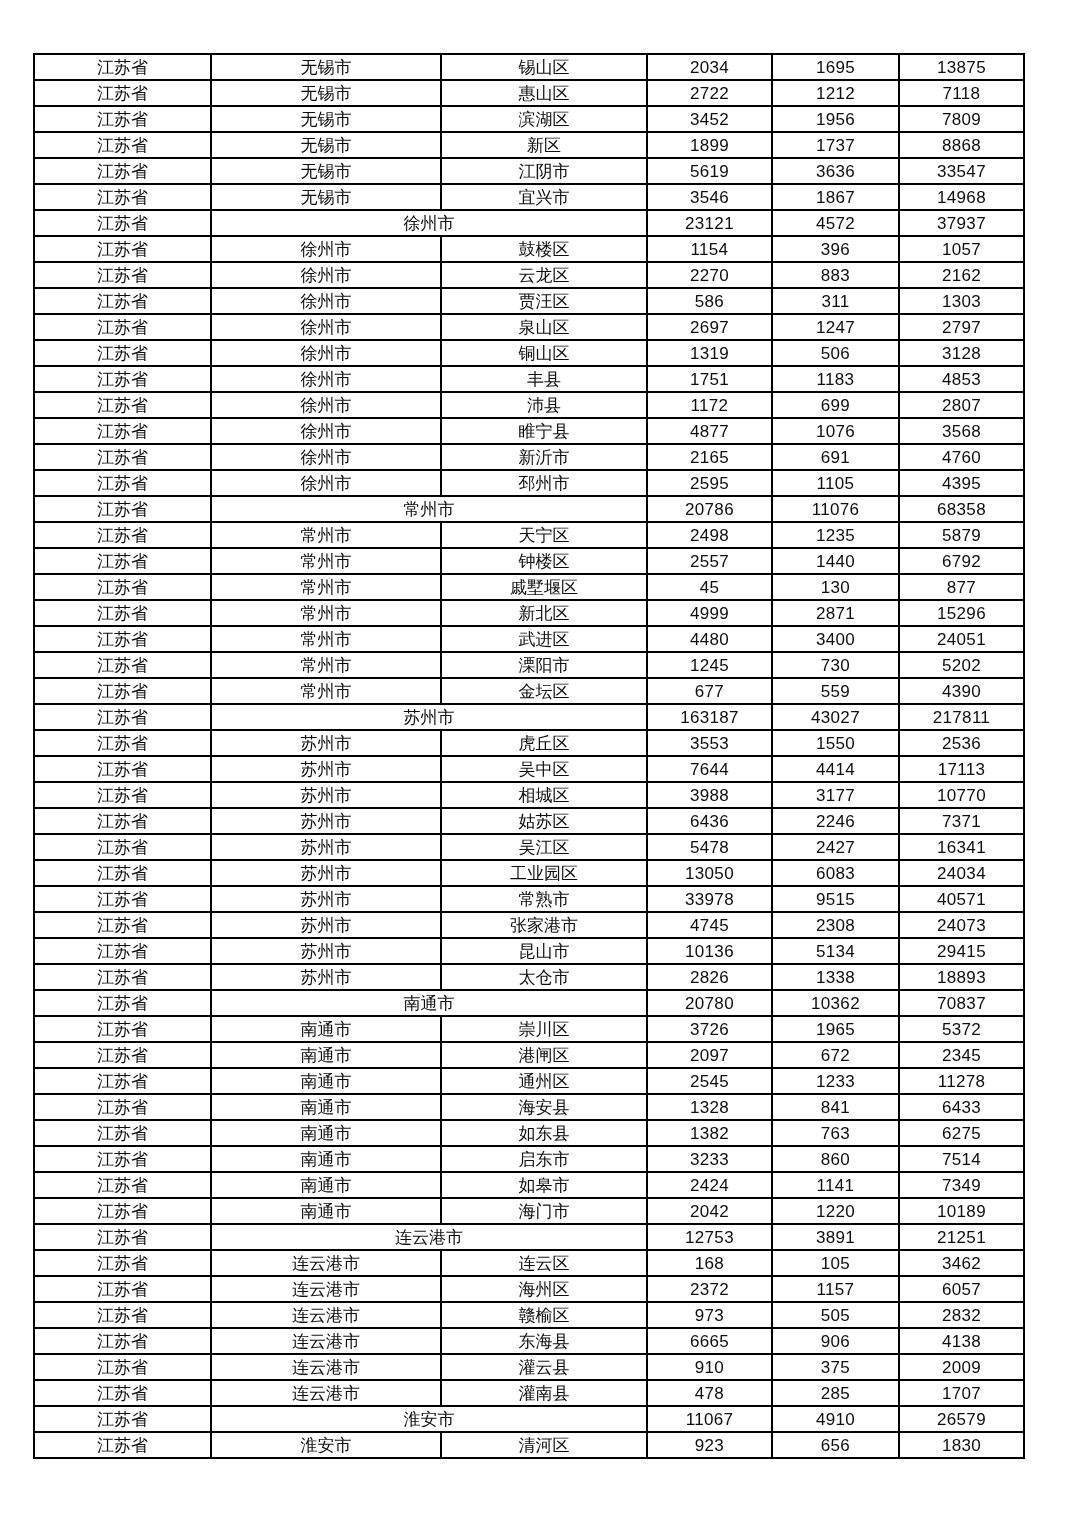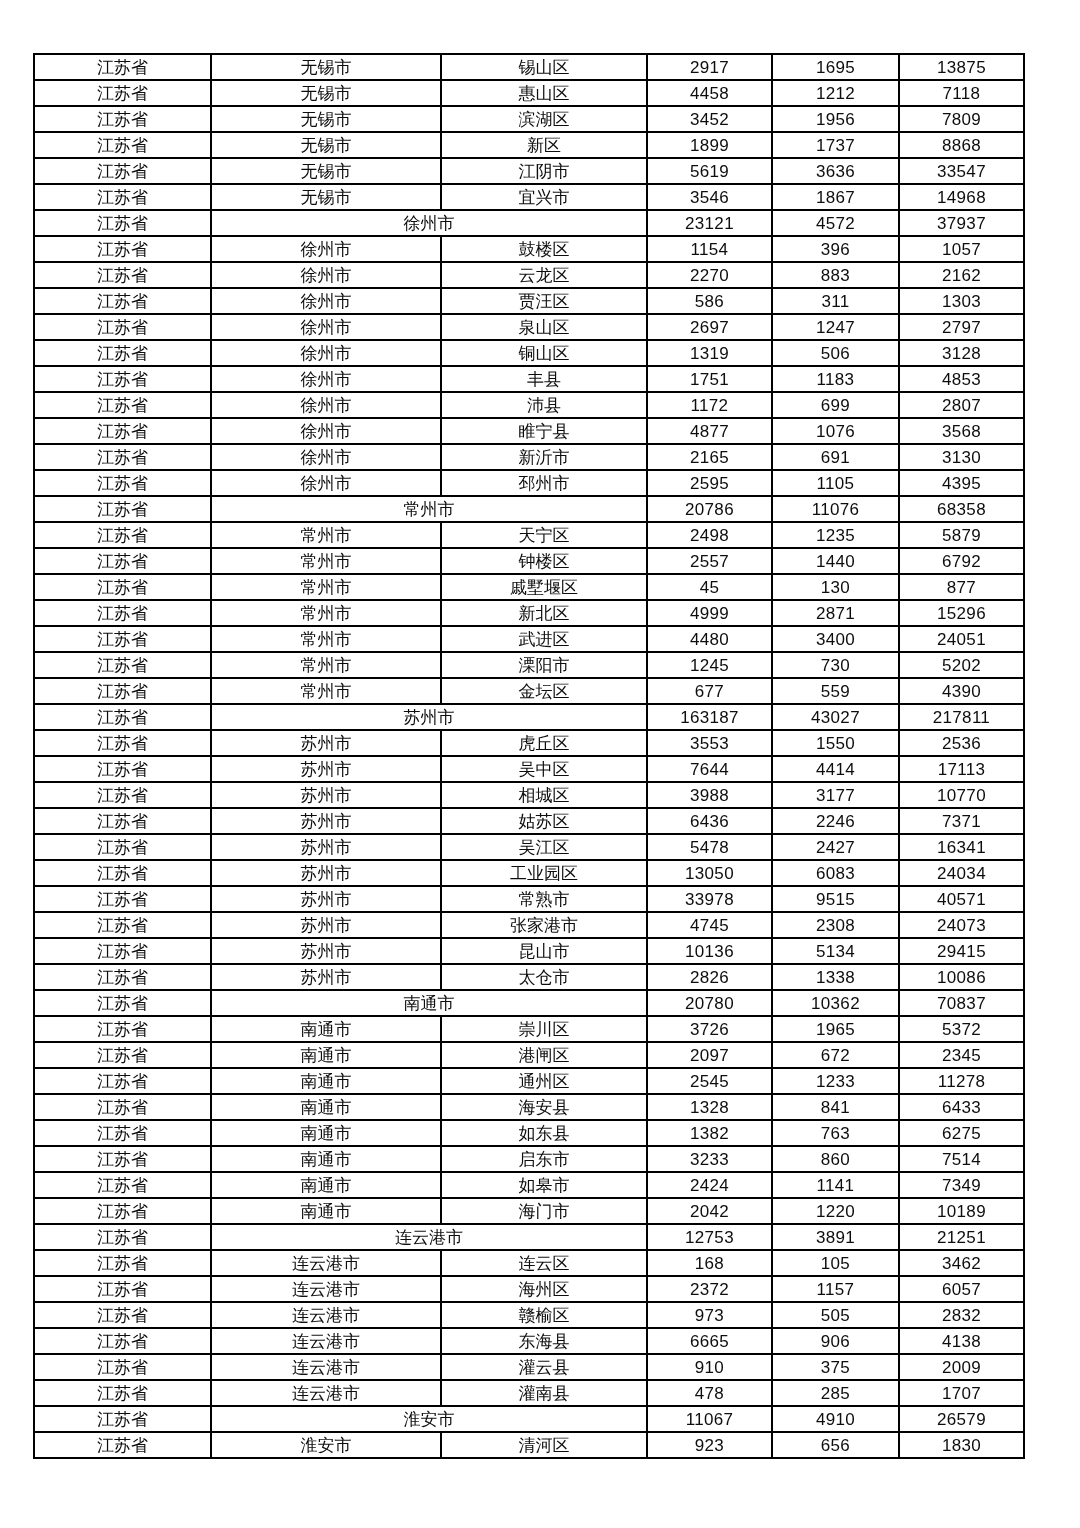--- a/index.html
+++ b/index.html
@@ -57,29 +57,29 @@
       <col style="width:206px">
       <col style="width:125px">
       <col style="width:127px">
       <col style="width:125px">
     </colgroup>
     <tbody id="table-body">
         <tr>
     <td>江苏省</td>
     <td>无锡市</td>
     <td>锡山区</td>
-    <td class="num">2917</td>
+    <td class="num">2034</td>
     <td class="num">1695</td>
     <td class="num">13875</td>
   </tr>
         <tr>
     <td>江苏省</td>
     <td>无锡市</td>
     <td>惠山区</td>
-    <td class="num">4458</td>
+    <td class="num">2722</td>
     <td class="num">1212</td>
     <td class="num">7118</td>
   </tr>
         <tr>
     <td>江苏省</td>
     <td>无锡市</td>
     <td>滨湖区</td>
     <td class="num">3452</td>
     <td class="num">1956</td>
     <td class="num">7809</td>
@@ -178,21 +178,21 @@
     <td class="num">4877</td>
     <td class="num">1076</td>
     <td class="num">3568</td>
   </tr>
         <tr>
     <td>江苏省</td>
     <td>徐州市</td>
     <td>新沂市</td>
     <td class="num">2165</td>
     <td class="num">691</td>
-    <td class="num">3130</td>
+    <td class="num">4760</td>
   </tr>
         <tr>
     <td>江苏省</td>
     <td>徐州市</td>
     <td>邳州市</td>
     <td class="num">2595</td>
     <td class="num">1105</td>
     <td class="num">4395</td>
   </tr>
         <tr>
@@ -336,21 +336,21 @@
     <td class="num">10136</td>
     <td class="num">5134</td>
     <td class="num">29415</td>
   </tr>
         <tr>
     <td>江苏省</td>
     <td>苏州市</td>
     <td>太仓市</td>
     <td class="num">2826</td>
     <td class="num">1338</td>
-    <td class="num">10086</td>
+    <td class="num">18893</td>
   </tr>
         <tr>
     <td>江苏省</td>
     <td colspan="2">南通市</td>
     <td class="num">20780</td>
     <td class="num">10362</td>
     <td class="num">70837</td>
   </tr>
         <tr>
     <td>江苏省</td>

